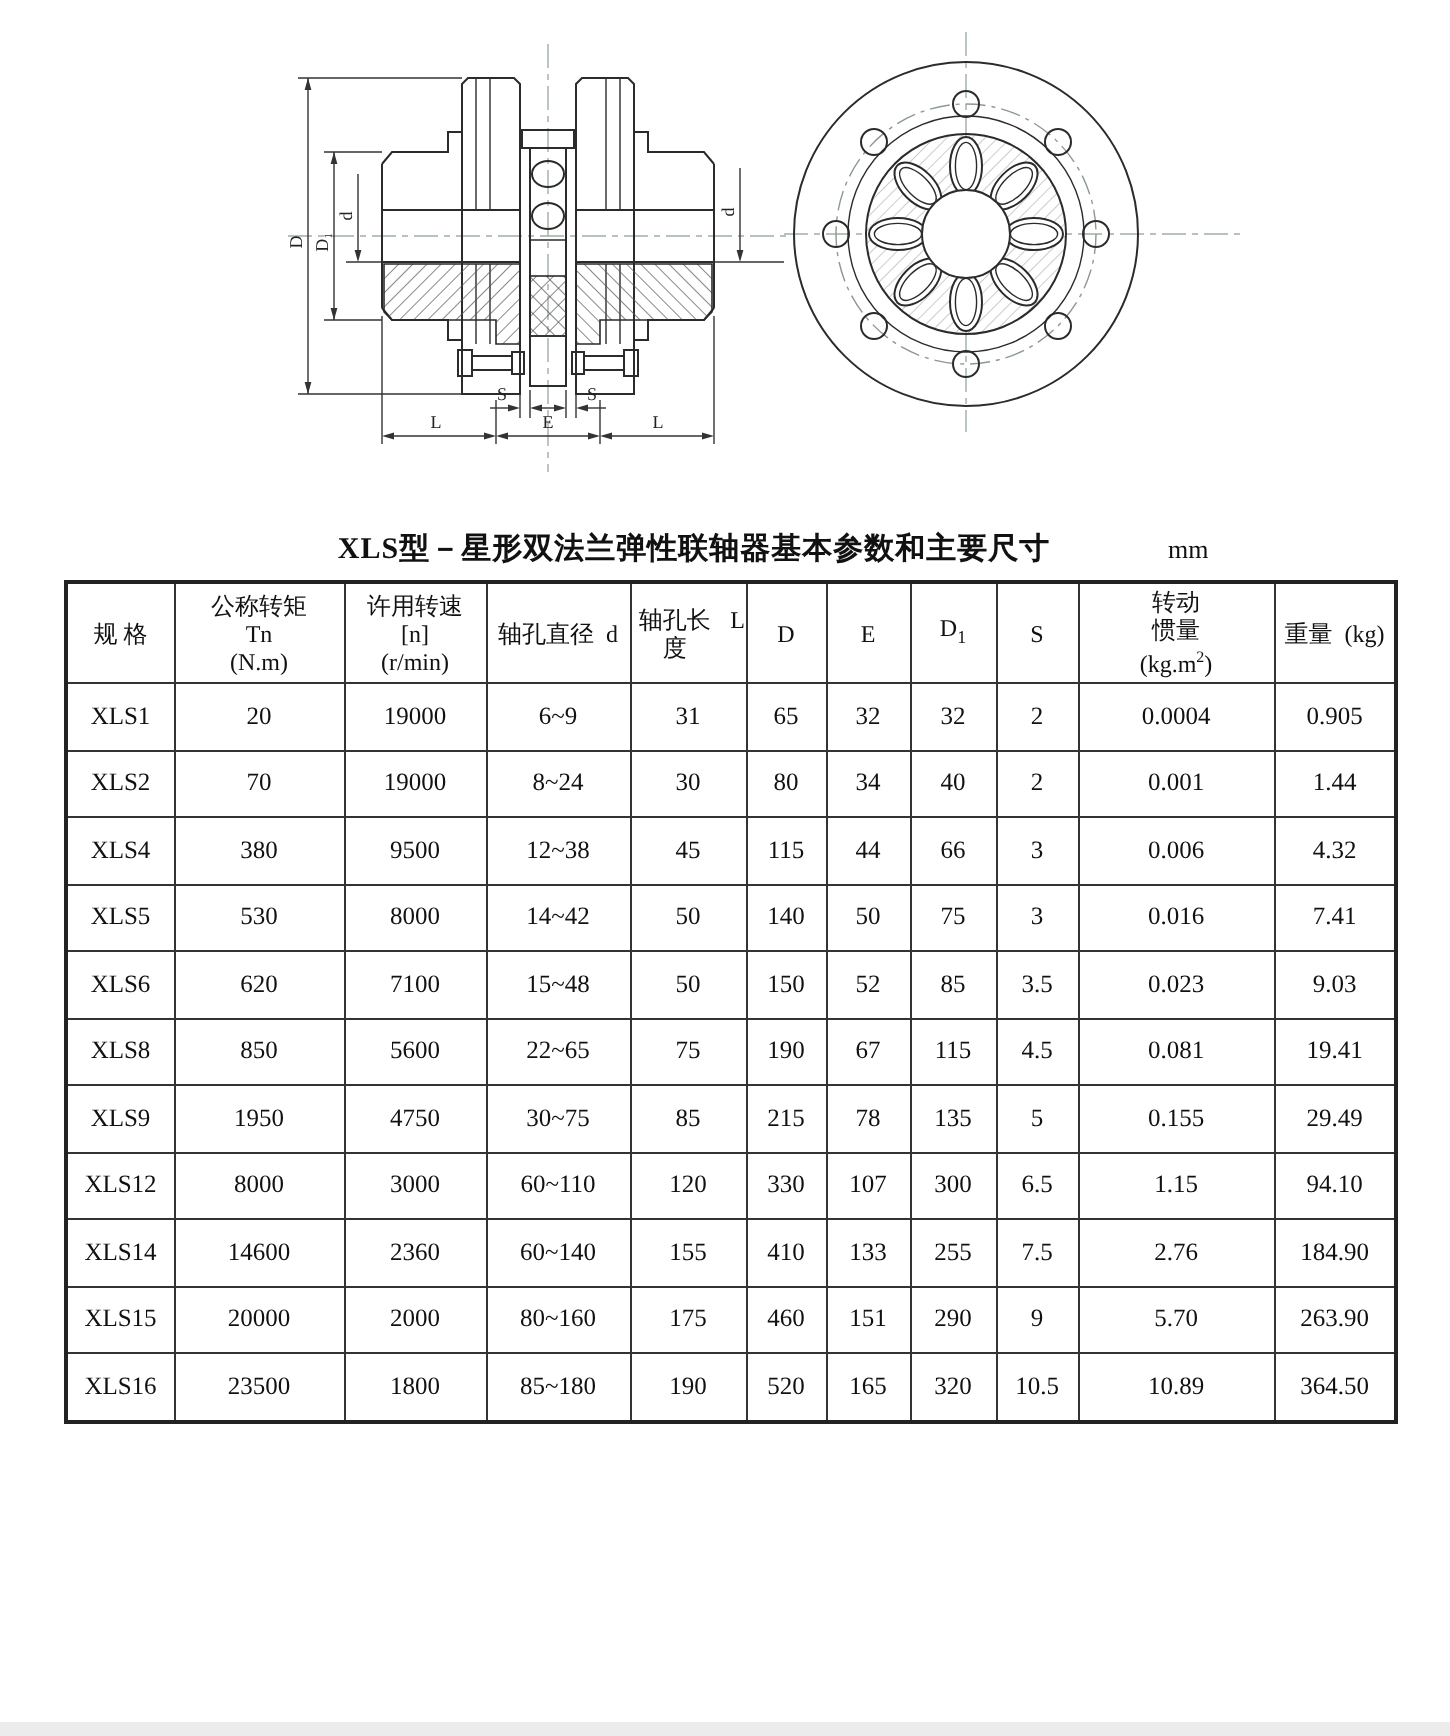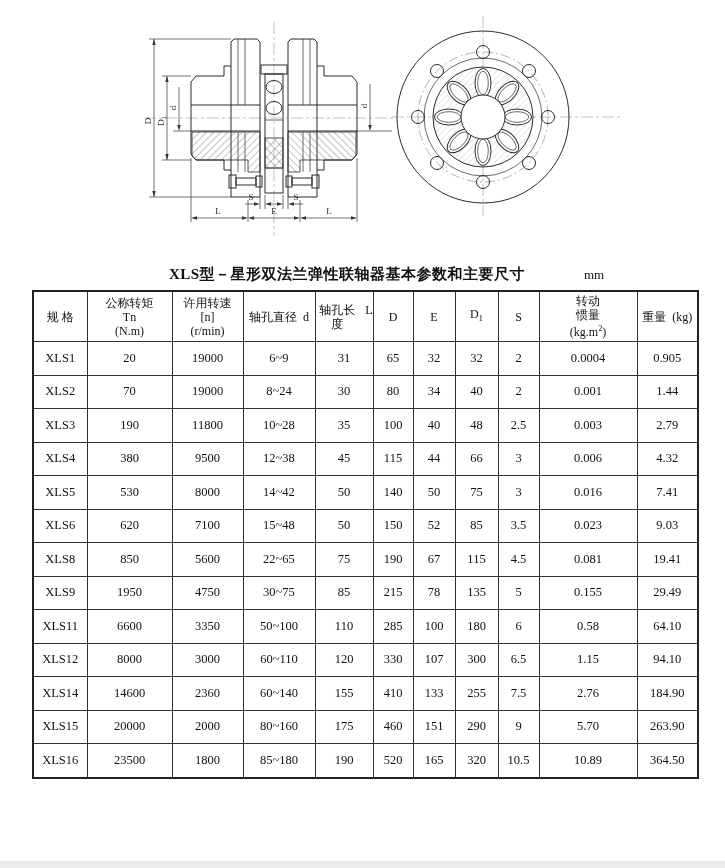--- a/index.html
+++ b/index.html
@@ -281,33 +281,20 @@
         <td>8~24</td>
         <td>30</td>
         <td>80</td>
         <td>34</td>
         <td>40</td>
         <td>2</td>
         <td>0.001</td>
         <td>1.44</td>
       </tr>
       <tr>
-        <td>XLS3</td>
-        <td>190</td>
-        <td>11800</td>
-        <td>10~28</td>
-        <td>35</td>
-        <td>100</td>
-        <td>40</td>
-        <td>48</td>
-        <td>2.5</td>
-        <td>0.003</td>
-        <td>2.79</td>
-      </tr>
-      <tr>
         <td>XLS4</td>
         <td>380</td>
         <td>9500</td>
         <td>12~38</td>
         <td>45</td>
         <td>115</td>
         <td>44</td>
         <td>66</td>
         <td>3</td>
         <td>0.006</td>
@@ -359,33 +346,20 @@
         <td>30~75</td>
         <td>85</td>
         <td>215</td>
         <td>78</td>
         <td>135</td>
         <td>5</td>
         <td>0.155</td>
         <td>29.49</td>
       </tr>
       <tr>
-        <td>XLS11</td>
-        <td>6600</td>
-        <td>3350</td>
-        <td>50~100</td>
-        <td>110</td>
-        <td>285</td>
-        <td>100</td>
-        <td>180</td>
-        <td>6</td>
-        <td>0.58</td>
-        <td>64.10</td>
-      </tr>
-      <tr>
         <td>XLS12</td>
         <td>8000</td>
         <td>3000</td>
         <td>60~110</td>
         <td>120</td>
         <td>330</td>
         <td>107</td>
         <td>300</td>
         <td>6.5</td>
         <td>1.15</td>

